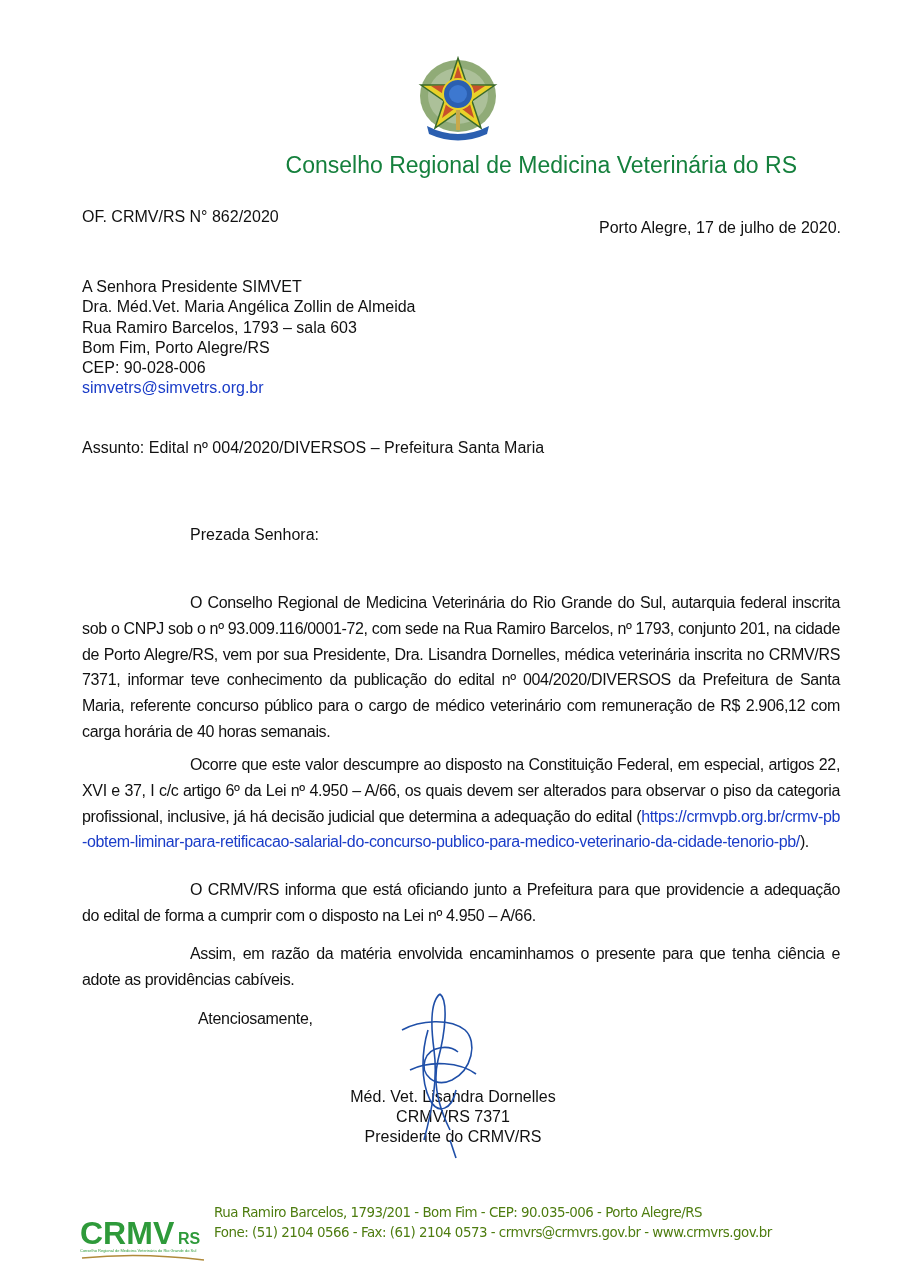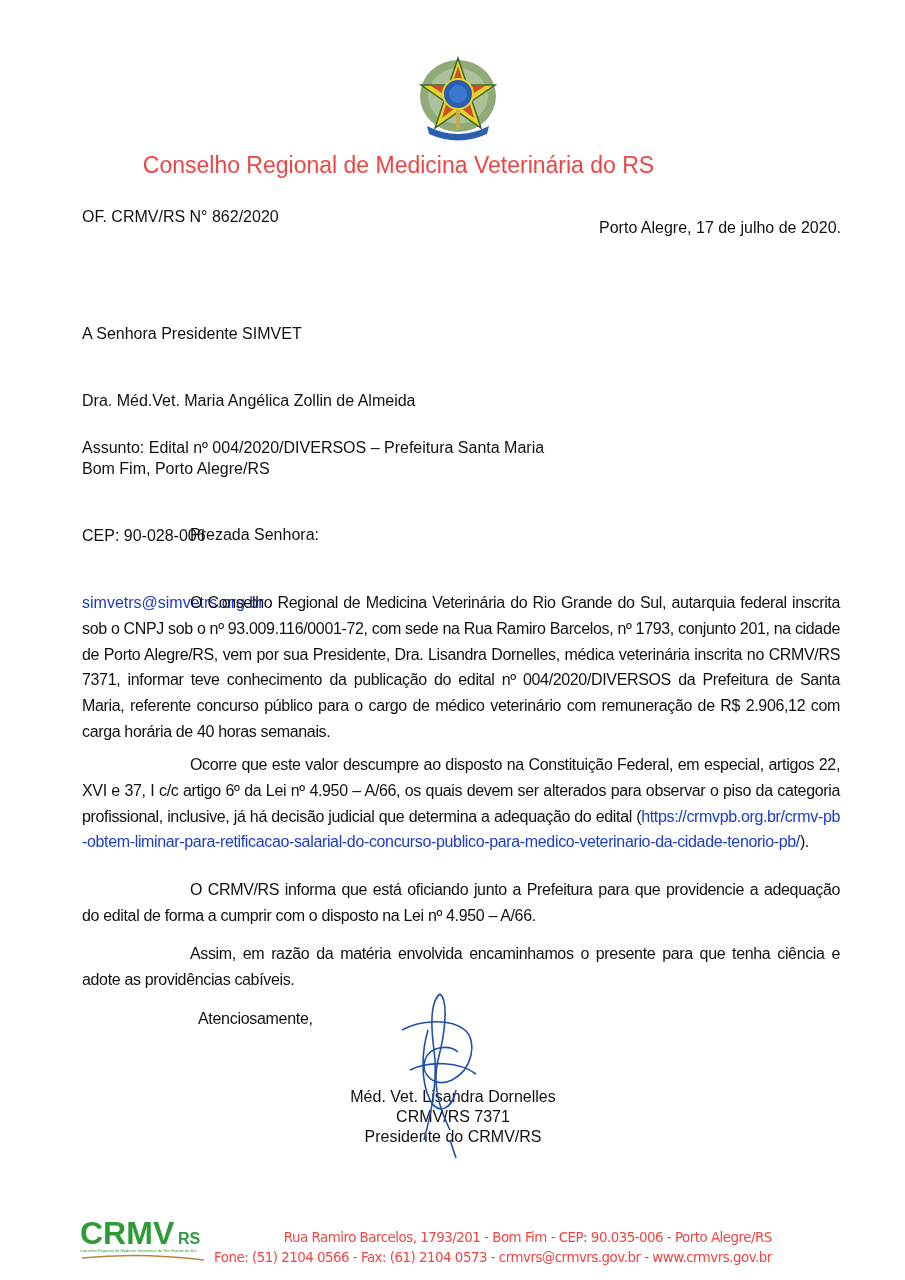--- a/index.html
+++ b/index.html
@@ -1,40 +1,40 @@
 <!DOCTYPE html>
 <html><head>
 <meta charset="utf-8">
 <style>
   html, body { margin:0; padding:0; background:#ffffff; }
   body { width:905px; height:1280px; position:relative; overflow:hidden;
          font-family:"Liberation Sans", sans-serif; color:#111; }
   .abs { position:absolute; }
   .crest { left:415px; top:52px; width:86px; height:90px; }
-  .title { left:0; width:797px; top:152px; text-align:center; font-size:23px; color:#ef4444; }
+  .title { left:0; width:797px; top:152px; text-align:right; font-size:23px; color:#15803d; }
   .ref { left:82px; top:208px; font-size:16px; }
   .date { right:64px; top:219px; font-size:16px; }
   .addr { left:82px; top:277px; font-size:16px; line-height:20.3px; }
-  .addr div { white-space:nowrap;margin-top:47px; }
+  .addr div { white-space:nowrap; }
   .link { color:#1a3cc8; }
   .subject { left:82px; top:439px; font-size:16px; }
   .greet { left:190px; top:526px; font-size:16px; }
   .para { left:82px; width:758px; font-size:16px; line-height:25.8px; text-align:justify;
           font-family:"Liberation Sans Narrow","Liberation Sans", sans-serif; letter-spacing:-0.35px; }
   .para .indent { display:inline-block; width:108px; }
   .p1 { top:590px; }
   .p2 { top:752px; }
   .p3 { top:877px; }
   .p4 { top:941px; }
   .closing { left:190px; top:1010px; font-size:16px; font-family:"Liberation Sans", sans-serif; letter-spacing:-0.3px;margin-left:8px; }
   .sig-block { left:330px; top:1087px; width:246px; text-align:center; font-size:16px; line-height:20px; }
   .signature { left:380px; top:990px; width:120px; height:170px; }
   .footer-logo { left:80px; top:1214px; width:128px; height:50px; }
-  .footer-text { left:214px; top:1228px; font-size:13.4px; line-height:20px; color:#ef4444;
-                 font-family:"DejaVu Sans", sans-serif; letter-spacing:-0.5px;text-align:right; }
+  .footer-text { left:214px; top:1203px; font-size:13.4px; line-height:20px; color:#4d7c0f;
+                 font-family:"DejaVu Sans", sans-serif; letter-spacing:-0.5px; }
 </style>
 </head>
 <body>
 
 <div class="abs crest">
   <svg width="86" height="90" viewBox="0 0 86 90">
     <ellipse cx="43" cy="44" rx="38" ry="36" fill="#6b8f4a" opacity="0.75"></ellipse>
     <ellipse cx="43" cy="44" rx="30" ry="28" fill="#ffffff" opacity="0.25"></ellipse>
     <polygon points="43,6 52,33 80,33 57,49 66,76 43,60 20,76 29,49 6,33 34,33" fill="#e9d22a" stroke="#3a6a2a" stroke-width="1.5"></polygon>
     <polygon points="43,14 49,33 70,34 53,45 59,66 43,54 27,66 33,45 16,34 37,33" fill="#c23b2b" opacity="0.85"></polygon>
@@ -45,20 +45,21 @@
   </svg>
 </div>
 
 <div class="abs title">Conselho Regional de Medicina Veterinária do RS</div>
 <div class="abs ref">OF. CRMV/RS N° 862/2020</div>
 <div class="abs date">Porto Alegre, 17 de julho de 2020.</div>
 
 <div class="abs addr">
   <div>A Senhora Presidente SIMVET</div>
   <div>Dra. Méd.Vet. Maria Angélica Zollin de Almeida</div>
+  <div>Rua Ramiro Barcelos, 1793 – sala 603</div>
   <div>Bom Fim, Porto Alegre/RS</div>
   <div>CEP: 90-028-006</div>
   <div><a class="link">simvetrs@simvetrs.org.br</a></div>
 </div>
 
 <div class="abs subject">Assunto: Edital nº 004/2020/DIVERSOS – Prefeitura Santa Maria</div>
 <div class="abs greet">Prezada Senhora:</div>
 
 <div class="abs para p1">
   <span class="indent"></span><span>O Conselho Regional de Medicina Veterinária do Rio Grande do Sul, autarquia federal inscrita sob o CNPJ sob o nº 93.009.116/0001-72, com sede na Rua Ramiro Barcelos, nº 1793, conjunto 201, na cidade de Porto Alegre/RS, vem por sua Presidente, Dra. Lisandra Dornelles, médica veterinária inscrita no CRMV/RS 7371, informar teve conhecimento da publicação do edital nº 004/2020/DIVERSOS da Prefeitura de Santa Maria, referente concurso público para o cargo de médico veterinário com remuneração de R$ 2.906,12 com carga horária de 40 horas semanais.</span>

